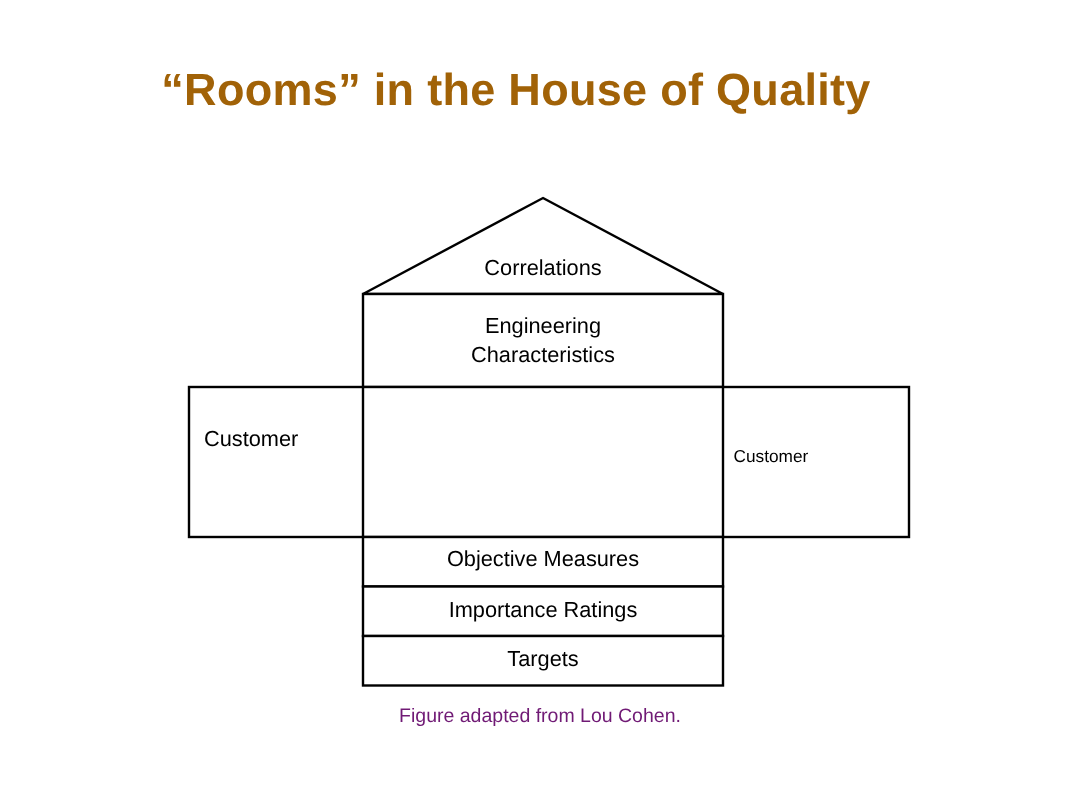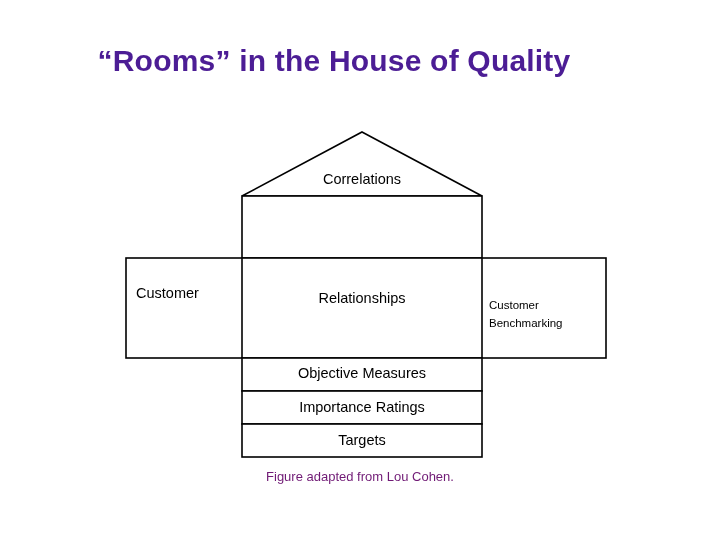--- a/index.html
+++ b/index.html
@@ -11,28 +11,28 @@
     width: 720px;
     height: 540px;
     position: relative;
     overflow: hidden;
     font-family: "Liberation Sans", sans-serif;
     color: #000000;
   }
 
   .slide-title {
     position: absolute;
-    left: 6px;
+    left: 16px;
     top: 44px;
     width: 656px;
     text-align: center;
     font-size: 30px;
     font-weight: bold;
     letter-spacing: 0.2px;
-    color: #4c1d95;
+    color: #a16207;
   }
 
   .diagram {
     position: absolute;
     left: 0;
     top: 0;
     width: 720px;
     height: 540px;
     margin-top: 24px;
   }
@@ -142,30 +142,32 @@
 
     <rect x="242" y="334" width="240" height="33" fill="#ffffff" stroke="#000000" stroke-width="1.6"></rect>
 
     <rect x="242" y="367" width="240" height="33" fill="#ffffff" stroke="#000000" stroke-width="1.6"></rect>
 
     <rect x="242" y="400" width="240" height="33" fill="#ffffff" stroke="#000000" stroke-width="1.6"></rect>
   </svg>
 
   <div class="room-label" id="label-correlations">Correlations</div>
 
+  <div class="room-label" id="label-engineering">
+    <div>Engineering</div>
+    <div>Characteristics</div>
+  </div>
 
   <div class="room-label" id="label-customer-attributes">
     <div>Customer</div>
   </div>
 
-  <div class="room-label" id="label-relationships">Relationships</div>
 
   <div class="room-label" id="label-perceptions">
     <div>Customer</div>
-    <div>Benchmarking</div>
   </div>
 
   <div class="room-label" id="label-objective">Objective Measures</div>
 
   <div class="room-label" id="label-targets">Targets</div>
 
   <div class="room-label" id="label-importance">Importance Ratings</div>
 
 </div>
 

